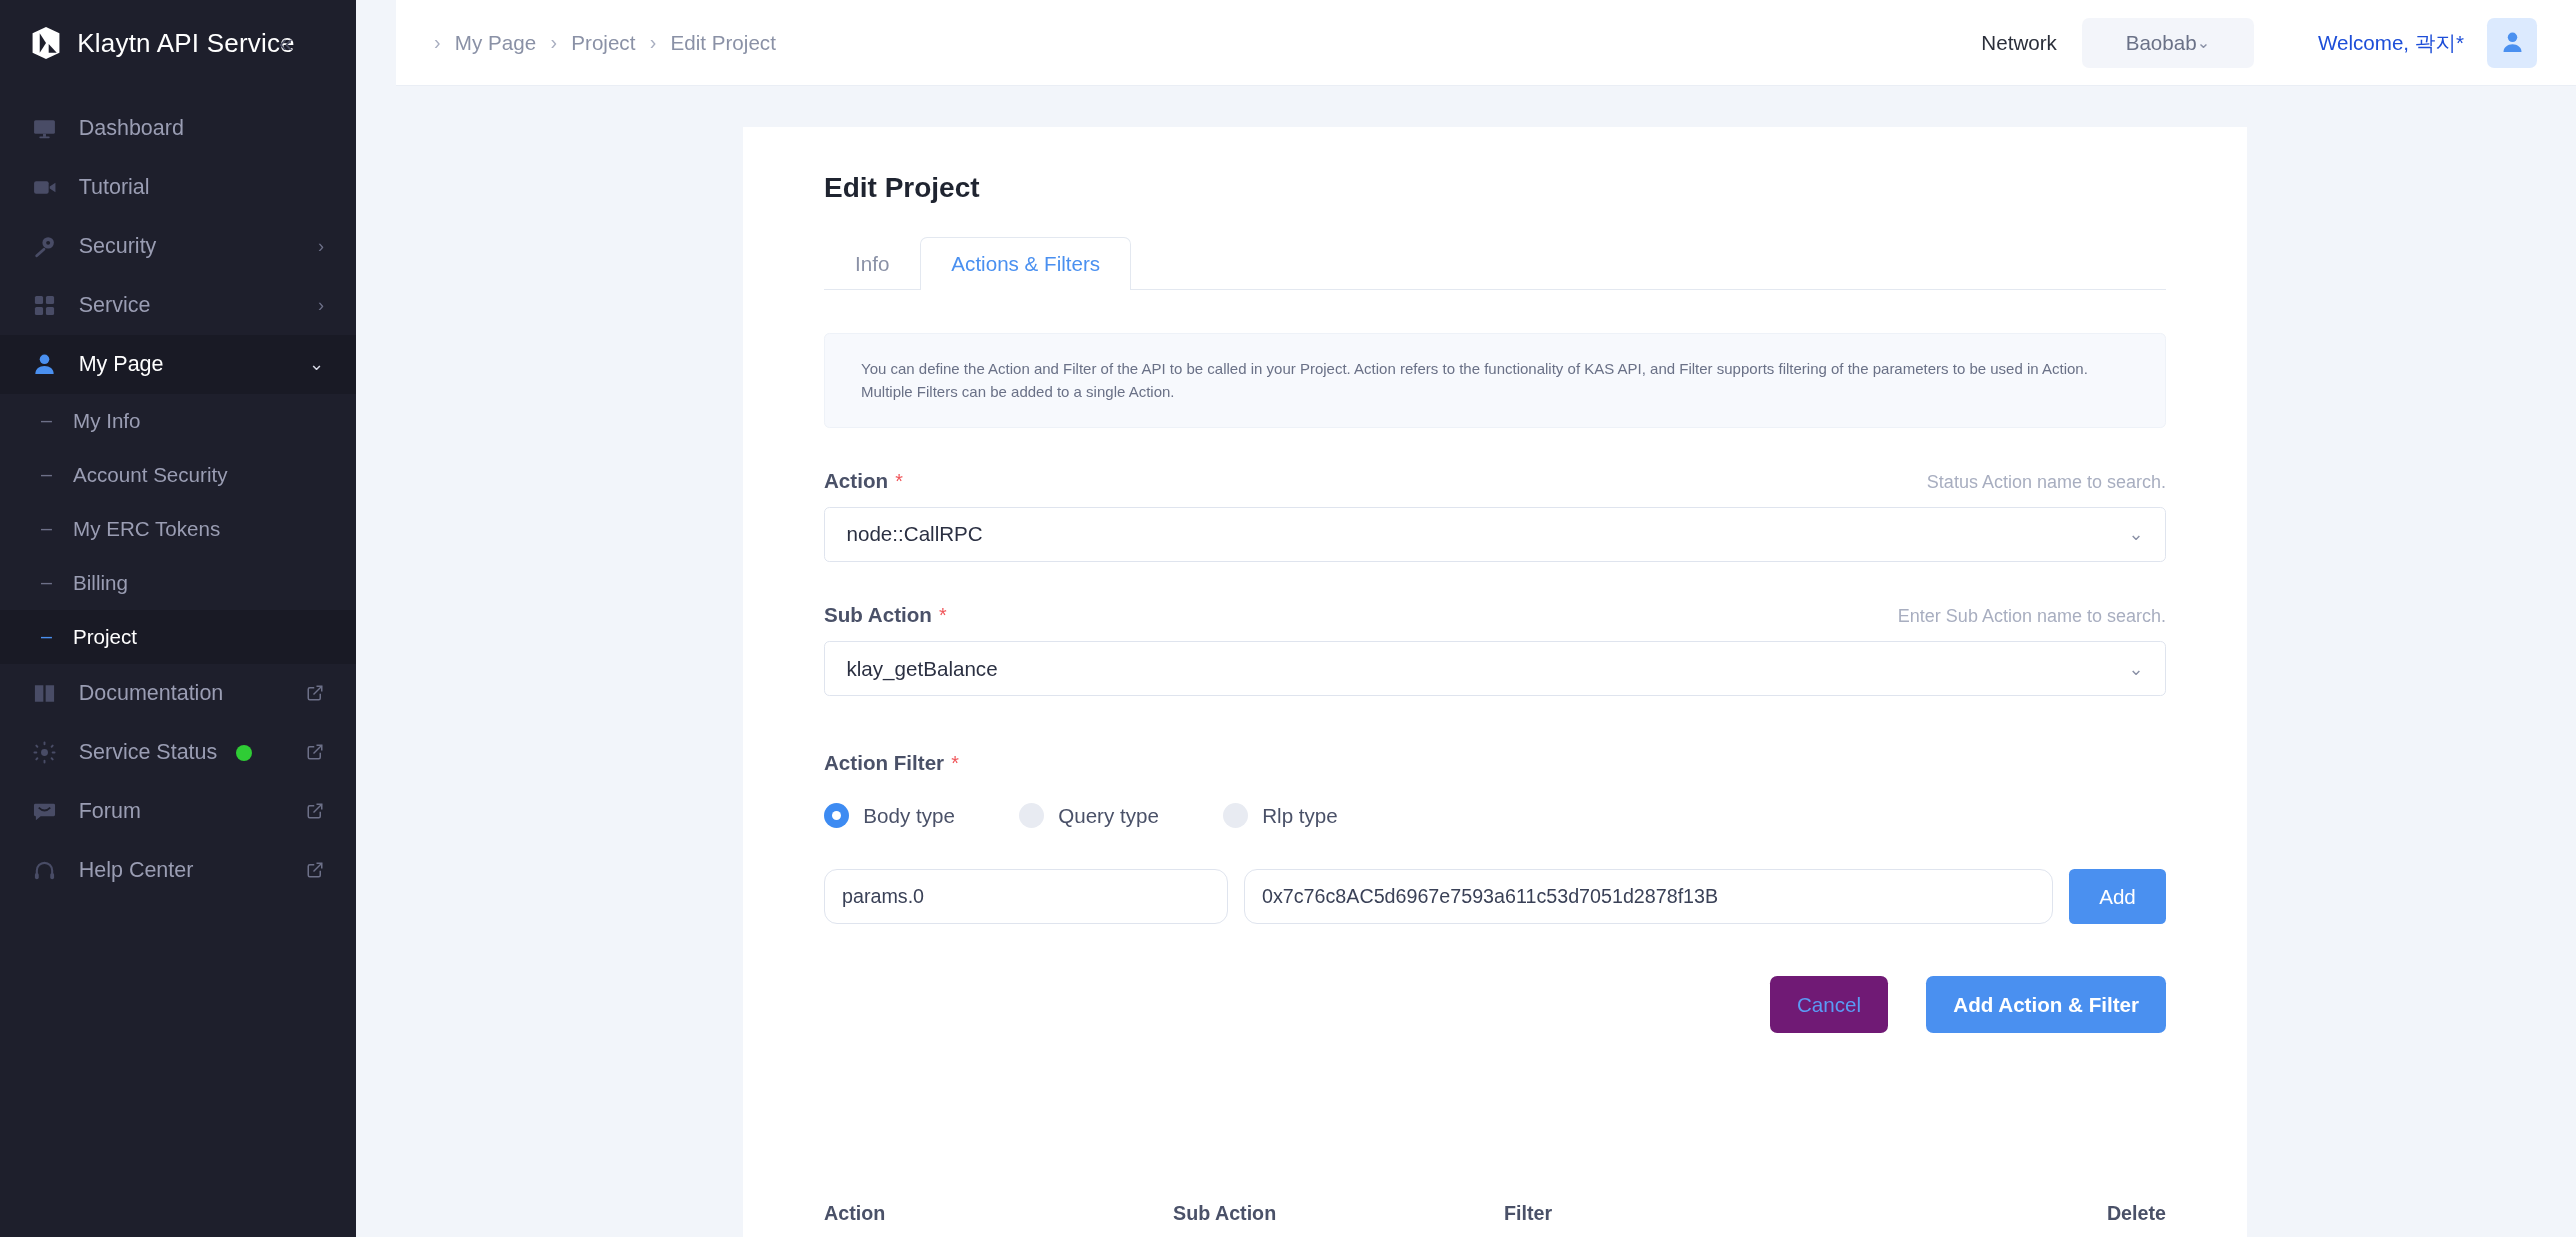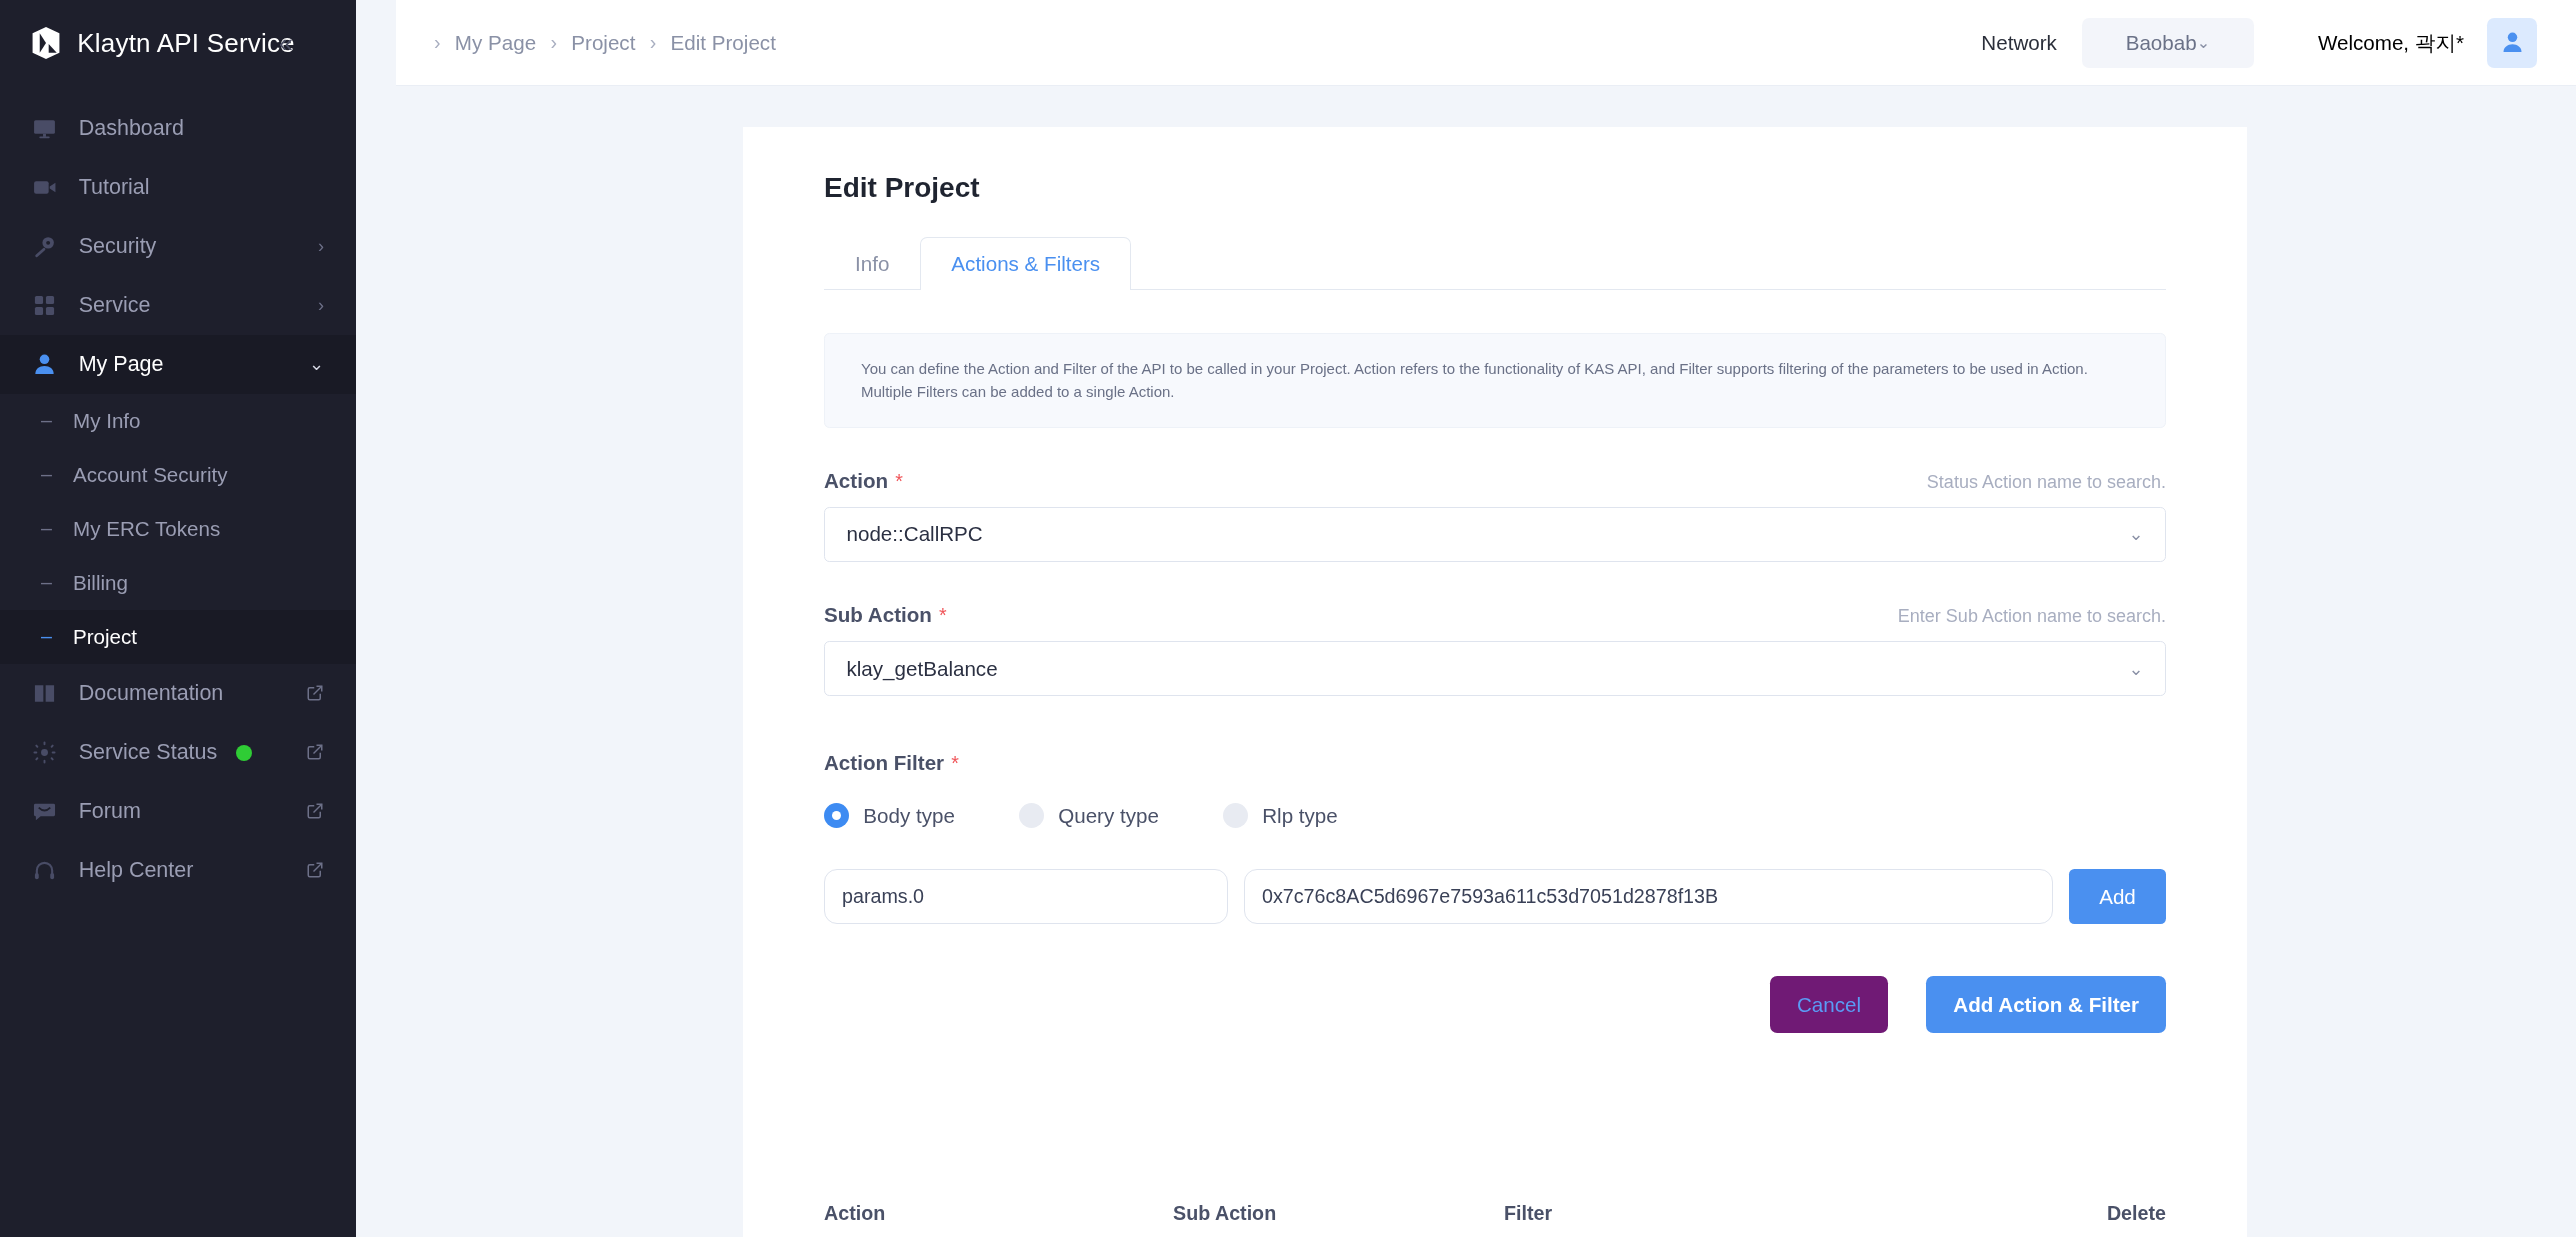--- a/index.html
+++ b/index.html
@@ -82,21 +82,21 @@
   .breadcrumb .crumb { color: #8a91a6; font-size: 20.6px; cursor: pointer; white-space: nowrap; }
   .topbar-right { margin-left: auto; display: flex; align-items: center; gap: 0; }
   .net-label { color: #2b2f3a; font-size: 20.6px; margin-right: 25px; }
   .net-select {
     width: 172px; height: 50px; background: #f3f5fa; border-radius: 7.2px;
     display: flex; align-items: center; justify-content: center;
     padding: 0 19.7px; cursor: pointer;
   }
   .net-select .val { color: #6a7187; font-size: 20.6px; }
   .net-select .cv { color: #8a91a6; font-size: 16px; }
-  .welcome { color: #000000; font-size: 20.6px; margin-left: 64px; margin-right: 23px; white-space: nowrap; }
+  .welcome { color: #1d4ed8; font-size: 20.6px; margin-left: 64px; margin-right: 23px; white-space: nowrap; }
   .avatar {
     width: 50px; height: 50px; border-radius: 7.2px; background: #dceafe;
     display: flex; align-items: center; justify-content: center; cursor: pointer;
   }
 
   .scrollarea { flex: 1; overflow: hidden; background: #f2f5fa; padding-top: 41px; }
   .card {
     width: 1504px; margin: 0 auto 0 347px; background: #ffffff;
     min-height: 1111px; padding: 45px 81px 0 81px;
   }

